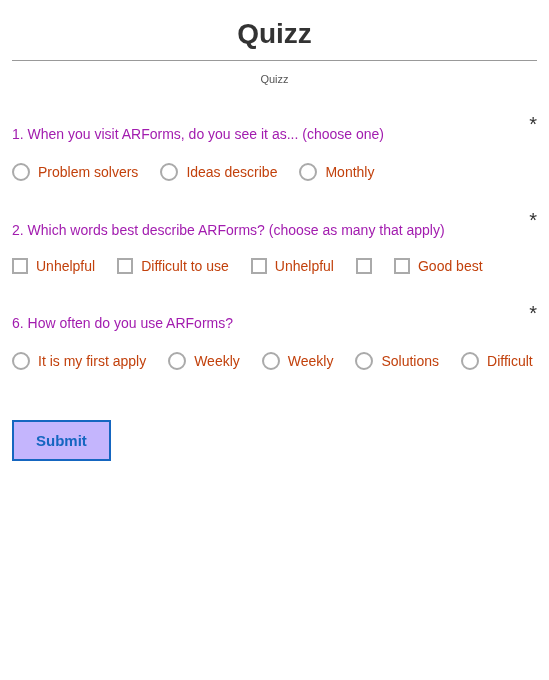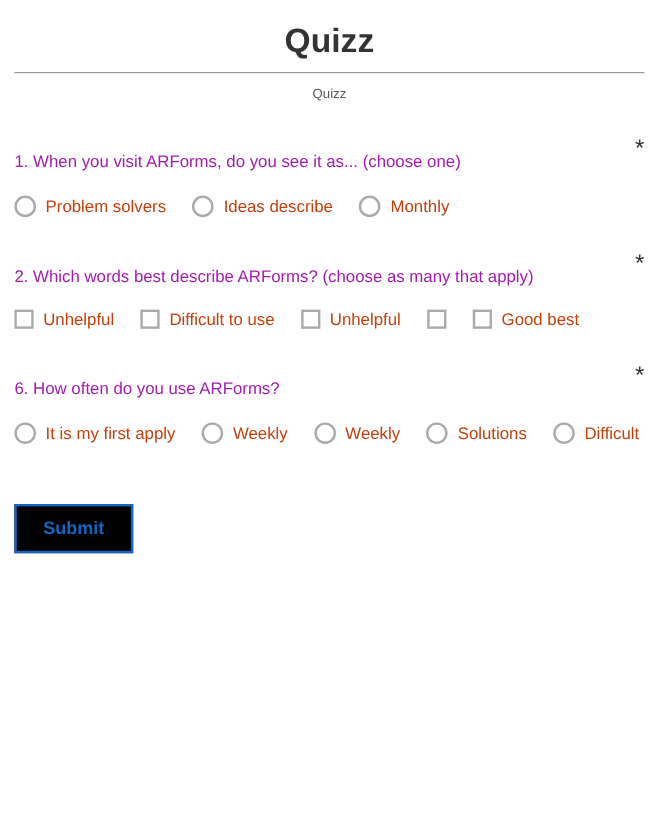--- a/index.html
+++ b/index.html
@@ -9,21 +9,21 @@
     .subtitle { text-align: center; font-size: 11px; color: #555; margin-bottom: 40px; }
     .question-block { margin-bottom: 40px; position: relative; }
     .required { position: absolute; right: 0; top: -12px; font-size: 20px; color: #333; }
     .question-text { font-size: 14px; color: #a21caf; margin-bottom: 18px; line-height: 1.4; }
     .options { display: flex; flex-wrap: wrap; gap: 14px 22px; }
     .option { display: flex; align-items: center; gap: 8px; cursor: pointer; }
     .radio { width: 18px; height: 18px; border: 2px solid #aaa; border-radius: 50%; flex-shrink: 0; }
     .checkbox { width: 16px; height: 16px; border: 2px solid #aaa; flex-shrink: 0; }
     .option-label { font-size: 14px; color: #c2410c; }
     .submit-row { margin-top: 50px; }
-    .submit-btn { display: inline-block; border: 2px solid #1566c0; color: #1566c0; background: #000000; font-weight: bold; font-size: 15px; padding: 10px 22px; cursor: pointer; }
+    .submit-btn { display: inline-block; border: 2px solid #1566c0; color: #1566c0; background: #c4b5fd; font-weight: bold; font-size: 15px; padding: 10px 22px; cursor: pointer; }
   </style>
 </head>
 <body>
 
 <div class="title">Quizz</div>
 <hr class="hr">
 <div class="subtitle">Quizz</div>
 
 <div class="question-block">
   <span class="required">*</span>

